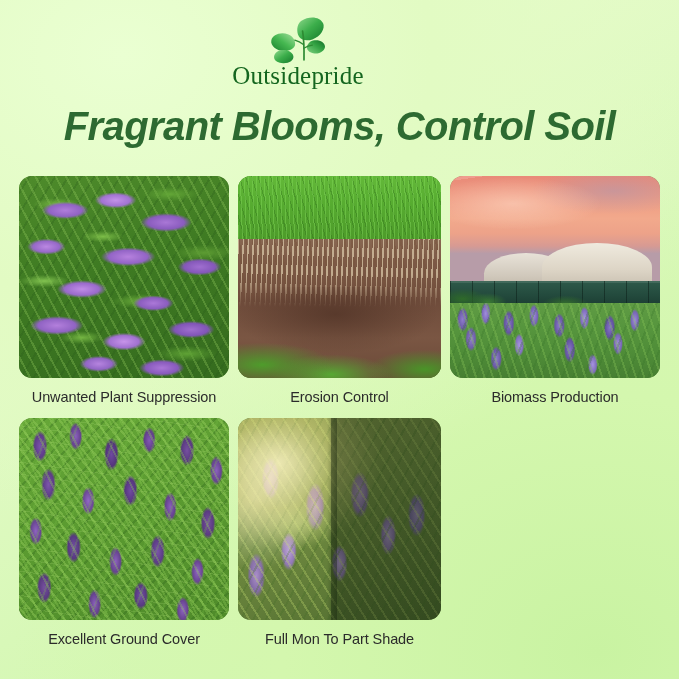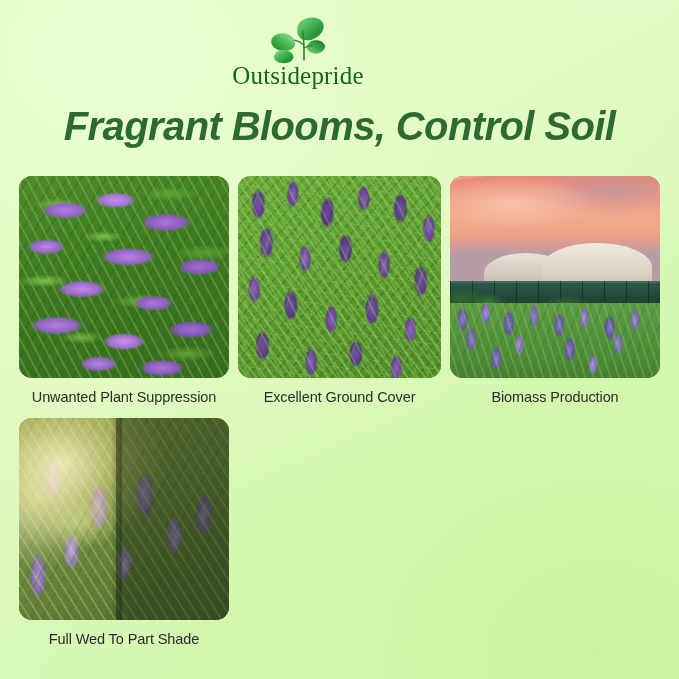--- a/index.html
+++ b/index.html
@@ -454,54 +454,66 @@
 
     <div class="cell">
       <div class="thumb">
         <div class="thumb-layer t1-base"></div>
         <div class="thumb-layer t1-foliage"></div>
         <div class="thumb-layer t1-blooms"></div>
       </div>
       <div class="caption">Unwanted Plant Suppression</div>
     </div>
 
-
     <div class="cell">
       <div class="thumb">
-        <div class="thumb-layer t3-base"></div>
-        <div class="thumb-layer t3-tex"></div>
-        <div class="thumb-layer t3-blooms"></div>
-        <div class="thumb-layer t3-fore"></div>
+        <div class="thumb-layer t2-sky"></div>
+        <div class="thumb-layer t2-soil"></div>
+        <div class="thumb-layer t2-shadow"></div>
+        <div class="thumb-layer t2-roots"></div>
+        <div class="thumb-layer t2-turf"></div>
+        <div class="thumb-layer t2-turf-tex"></div>
+        <div class="thumb-layer t2-grass-bottom"></div>
       </div>
-      <div class="caption">Excellent Ground Cover</div>
+      <div class="caption">Erosion Control</div>
     </div>
 
     <div class="cell">
       <div class="thumb">
         <div class="thumb-layer t4-sky"></div>
         <div class="thumb-layer t4-clouds"></div>
         <div class="t4-dome-a"></div>
         <div class="t4-dome-b"></div>
         <div class="thumb-layer t4-tankrow"></div>
         <div class="thumb-layer t4-tank-seams"></div>
         <div class="thumb-layer t4-treeline"></div>
         <div class="thumb-layer t4-field"></div>
         <div class="thumb-layer t4-field-blooms"></div>
         <div class="thumb-layer t4-field-tex"></div>
       </div>
       <div class="caption">Biomass Production</div>
     </div>
 
     <div class="cell">
       <div class="thumb">
+        <div class="thumb-layer t3-base"></div>
+        <div class="thumb-layer t3-tex"></div>
+        <div class="thumb-layer t3-blooms"></div>
+        <div class="thumb-layer t3-fore"></div>
+      </div>
+      <div class="caption">Excellent Ground Cover</div>
+    </div>
+
+    <div class="cell">
+      <div class="thumb">
         <div class="thumb-layer t5-base"></div>
         <div class="thumb-layer t5-blooms"></div>
         <div class="thumb-layer t5-leaves"></div>
         <div class="thumb-layer t5-sun"></div>
         <div class="thumb-layer t5-shade-edge"></div>
         <div class="thumb-layer t5-shade"></div>
       </div>
-      <div class="caption">Full Wed To Part Shade</div>
+      <div class="caption">Full Mon To Part Shade</div>
     </div>
 
 
   </div>
 </div>
 
 </body></html>

